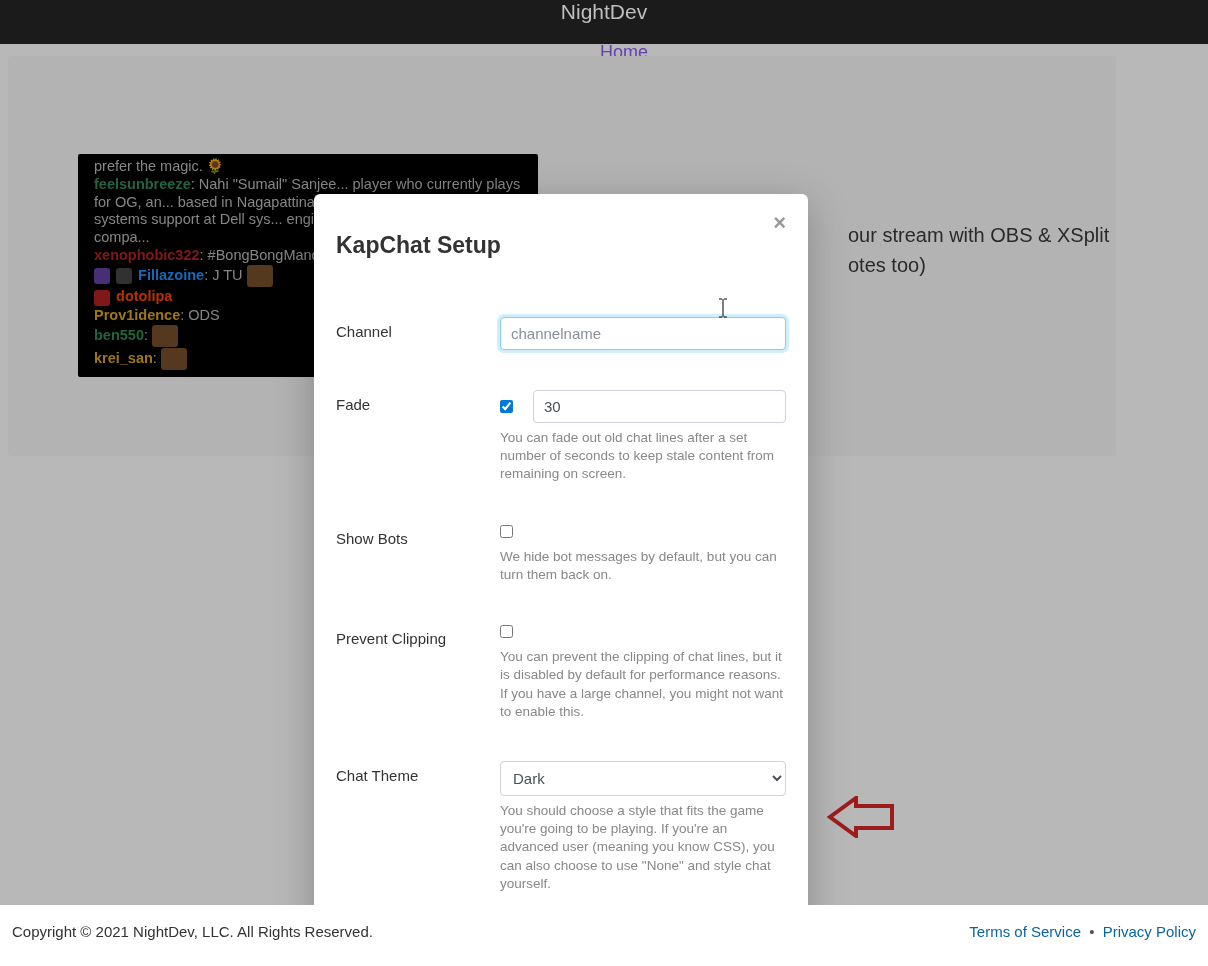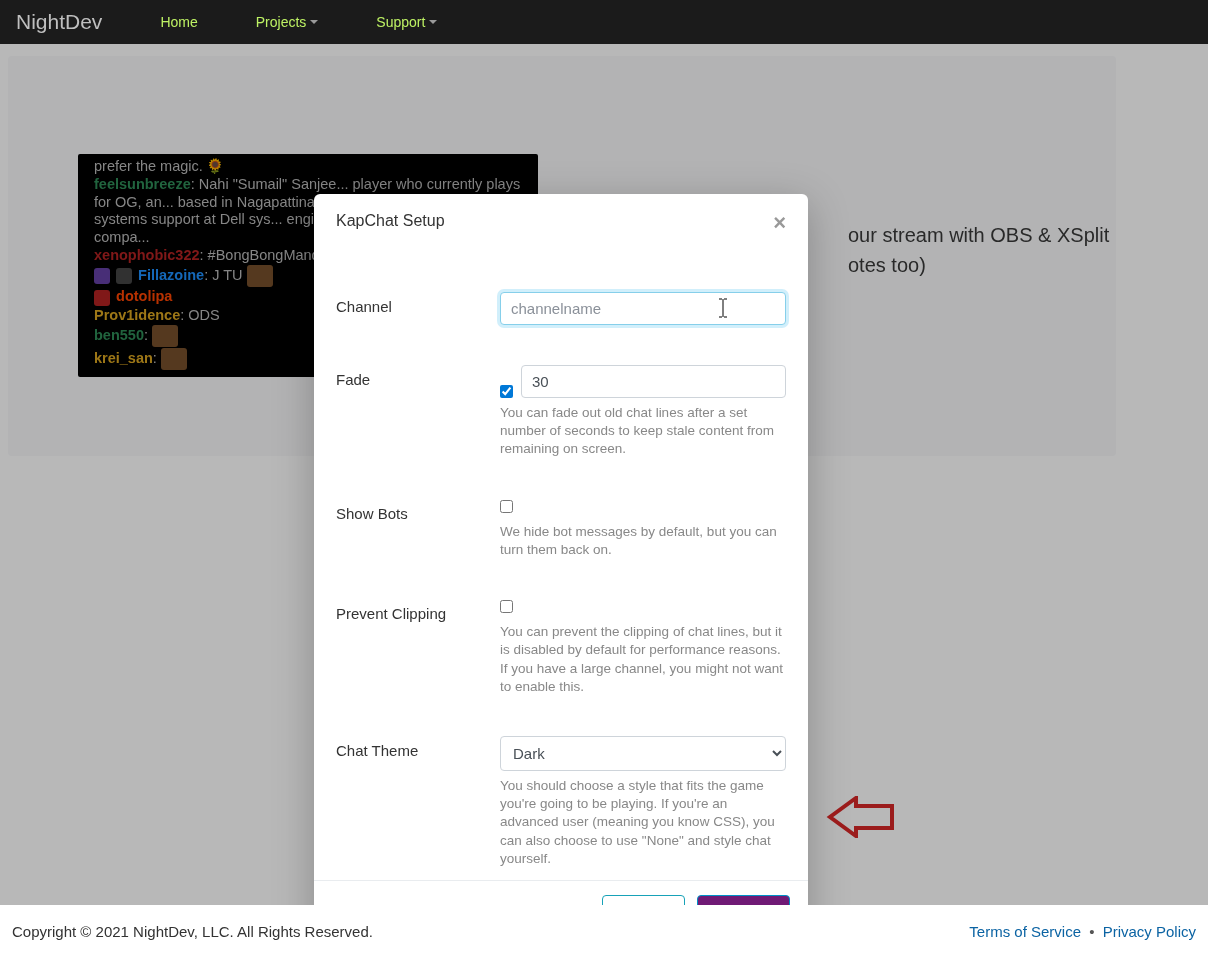--- a/index.html
+++ b/index.html
@@ -14,29 +14,30 @@
   }
 
   
   .navbar {
     background: #1b1b1b;
     height: 44px;
     display: flex;
     align-items: center;
     padding: 0 16px;
     gap: 18px;
+    flex-direction: column;
   }
   .brand {
     color: #bfbfbf;
     font-size: 21px;
     font-weight: 400;
   }
   .nav-link {
-    color: #bef264;
-    font-size: 14px;
+    color: #8b5cf6;
+    font-size: 18px;
     display: flex;
     align-items: center;
     gap: 4px;
     margin-left: 40px;
   }
   .caret-down {
     width: 0; height: 0;
     border-left: 4px solid transparent;
     border-right: 4px solid transparent;
     border-top: 4px solid #9a9a9a;
@@ -107,21 +108,21 @@
     background: #fff;
     border-radius: 6px;
     box-shadow: 0 10px 40px rgba(0,0,0,0.25);
   }
   .modal-header {
     padding: 18px 22px 8px 22px;
     display: flex;
     justify-content: space-between;
     align-items: flex-start;
   }
-  .modal-title { font-size: 16px; color: #333; font-weight: 400; }
+  .modal-title { font-size: 23px; color: #333; font-weight: 700; margin-top: 20px; }
   .close-x { color: #999; font-size: 22px; line-height: 1; cursor: pointer; font-weight: 700;}
   .modal-body { padding: 10px 22px 4px 22px; }
   .form-row { display: flex; align-items: flex-start; margin-bottom: 16px; margin-top: 40px; }
   .form-label { width: 164px; font-size: 15px; color: #333; padding-top: 6px; }
   .form-field { flex: 1; }
   .input-text {
     width: 100%;
     padding: 7px 10px;
     font-size: 15px;
     border: 1px solid #ced4da;
@@ -133,21 +134,21 @@
     box-shadow: 0 0 0 3px rgba(0,168,232,0.18);
     outline: none;
   }
   .input-text::placeholder { color: #8a9099; }
   .help-text {
     font-size: 13.5px;
     color: #888;
     margin-top: 6px;
     line-height: 1.35;
   }
-  .fade-row { display:flex; align-items:flex-end; gap:8px;}
+  .fade-row { display:flex; align-items:center; gap:20px;}
   .fade-input { flex:1; }
   .select {
     width:100%;
     padding: 7px 8px;
     font-size: 15px;
     border: 1px solid #ced4da;
     border-radius: 4px;
     background: #fff;
     color: #495057;
   }

